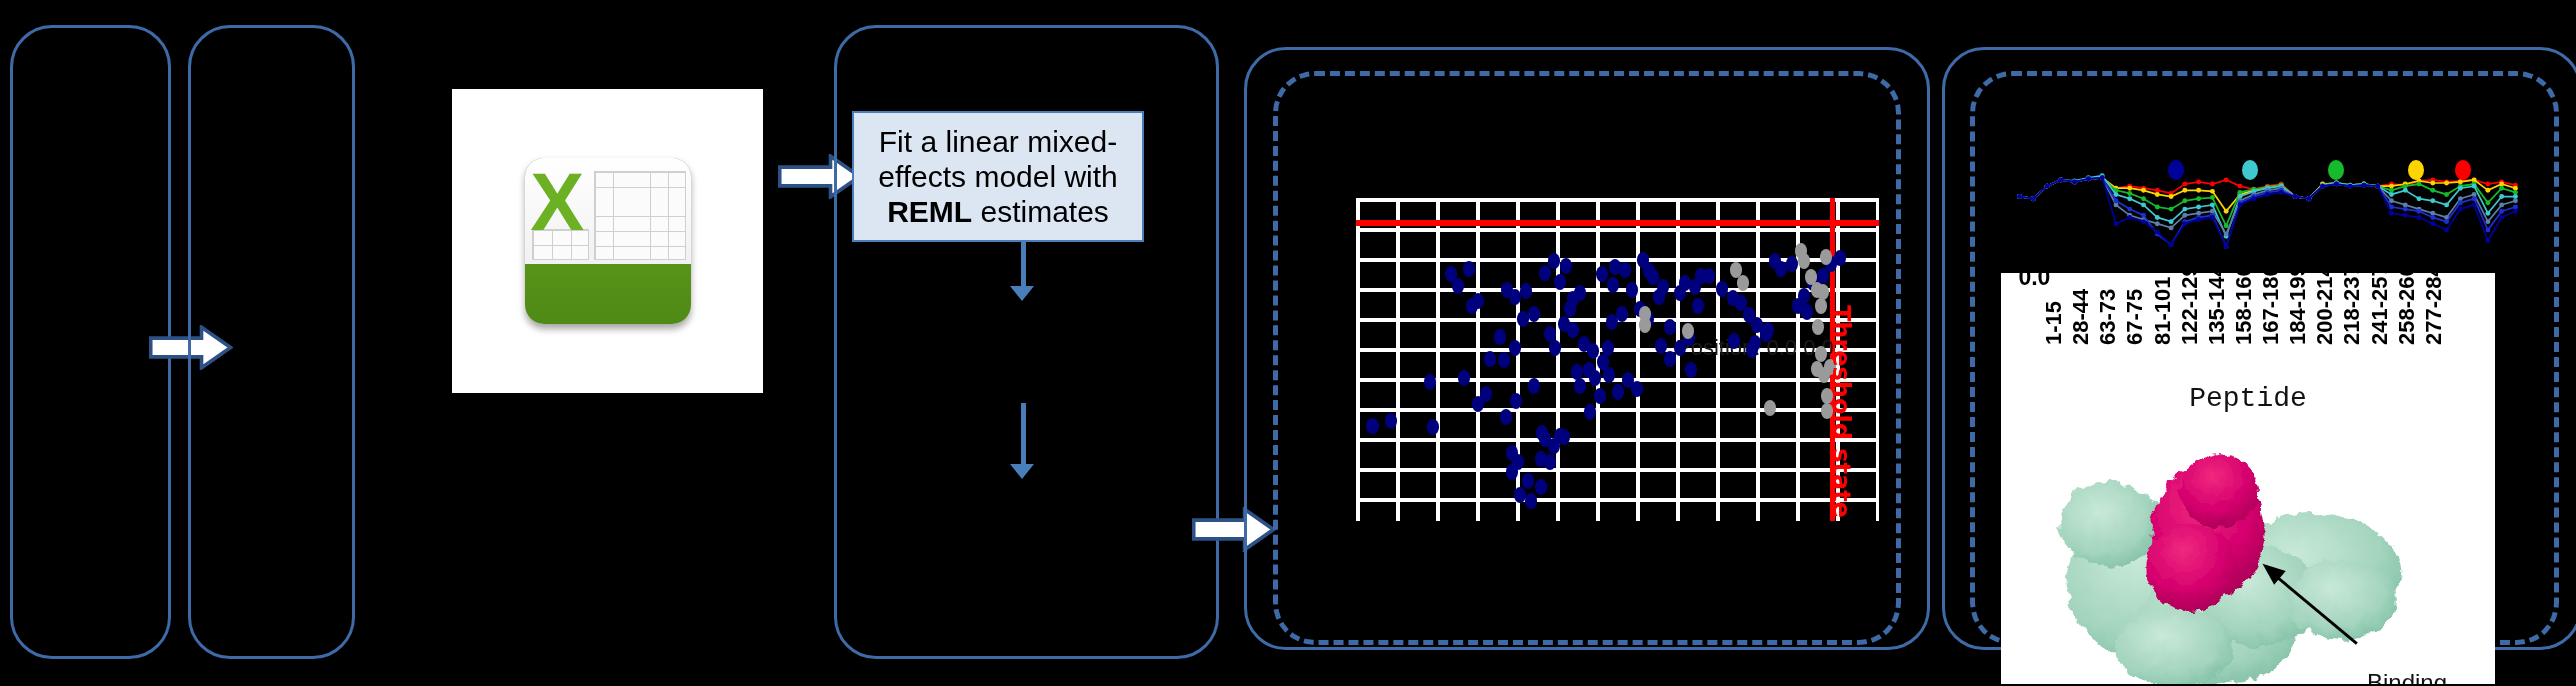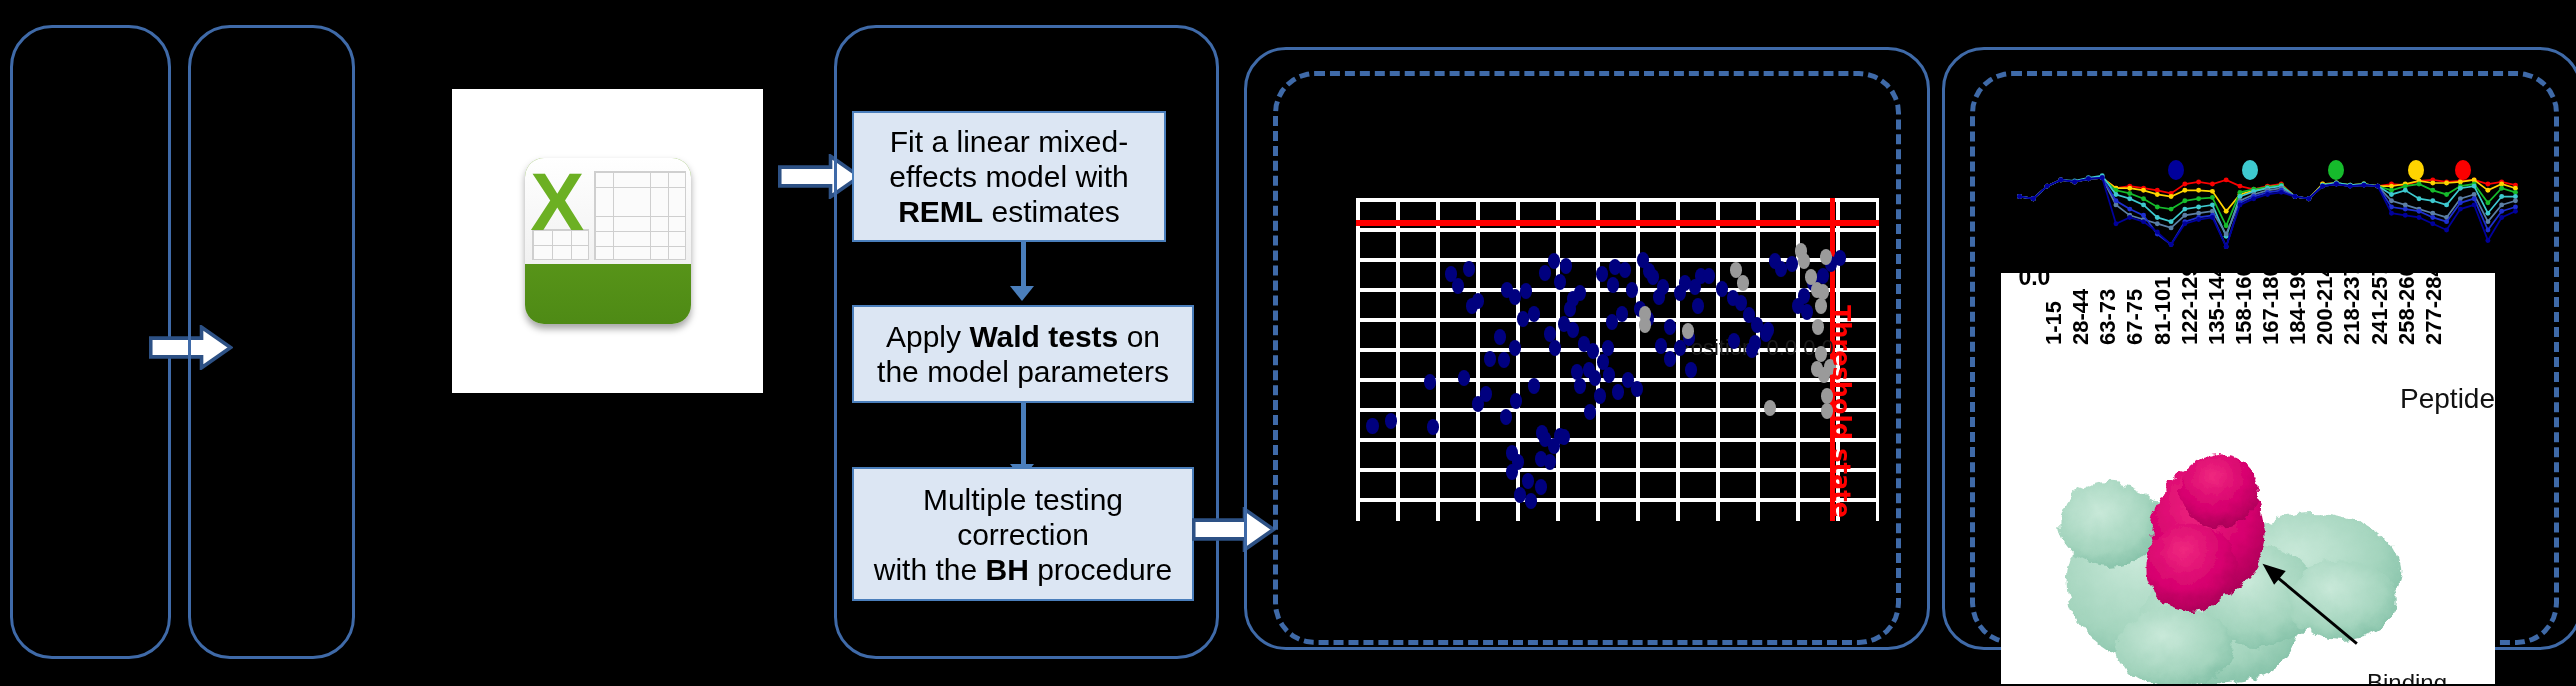--- a/index.html
+++ b/index.html
@@ -75,22 +75,22 @@
           transform:rotate(90deg);transform-origin:left top;}
   .ghost{position:absolute;color:#1b1b1b;font-size:22px;white-space:nowrap;
          font-family:"Liberation Sans",sans-serif;}
 
   
   .linechart{position:absolute;}
   .legdot{position:absolute;width:16px;height:20.4px;border-radius:50%;}
 
   
   .protein-card{position:absolute;background:#ffffff;overflow:hidden;}
-  .pep-title{position:absolute;left:0;right:0;text-align:right;color:#111;
-             font-size:28px;font-family:Liberation Sans, sans-serif;}
+  .pep-title{position:absolute;left:0;right:0;text-align:center;color:#111;
+             font-size:28px;font-family:Liberation Mono, monospace;}
   .bind-label{position:absolute;color:#111;font-size:24px;line-height:28px;
               font-family:"Liberation Sans",sans-serif;}
   .xticks{position:absolute;display:flex;}
   .xtick{color:#000;font-size:22px;font-weight:bold;white-space:nowrap;
          transform:rotate(-90deg);transform-origin:center center;
          font-family:"Liberation Sans",sans-serif;}
   .ylab{position:absolute;color:#000;font-size:23px;font-weight:bold;
         font-family:"Liberation Sans",sans-serif;}
 </style>
 </head>
@@ -118,43 +118,33 @@
   </div>
 
   <div class="blockarrow" style="left:778px;top:154px;width:84px;height:45px;">
     <svg width="84" height="45" viewBox="0 0 115 62">
       <polygon points="2,18 72,18 72,3 112,31 72,59 72,44 2,44" fill="#ffffff" stroke="#2d5185" stroke-width="5"></polygon>
     </svg>
   </div>
 
   <div class="panel" style="left:834px;top:25px;width:385px;height:634px;"></div>
 
-  <div class="pbox" style="left:852px;top:111px;width:314px;height:131px;">
+  <div class="pbox" style="left:852px;top:111px;width:292px;height:131px;">
     <span>
       Fit a linear mixed-effects model with <b>REML</b> estimates
     </span>
   </div>
 
   <div class="conn" style="left:1021px;top:242px;height:47px;"></div>
   <div class="conn-head" style="left:1010px;top:286px;"></div>
 
-  <div class="pbox" style="left:852px;top:305px;width:342px;height:98px;">
-    <span>
-      Apply <b>Wald tests</b> on the model parameters
-    </span>
-  </div>
 
   <div class="conn" style="left:1021px;top:403px;height:64px;"></div>
   <div class="conn-head" style="left:1010px;top:464px;"></div>
 
-  <div class="pbox" style="left:852px;top:467px;width:342px;height:134px;">
-    <span>
-      Multiple testing correction<br>with the <b>BH</b> procedure
-    </span>
-  </div>
 
   <div class="blockarrow" style="left:1192px;top:507px;width:84px;height:45px;">
     <svg width="84" height="45" viewBox="0 0 115 62">
       <polygon points="2,18 72,18 72,3 112,31 72,59 72,44 2,44" fill="#ffffff" stroke="#2d5185" stroke-width="5"></polygon>
     </svg>
   </div>
 
   <div class="panel" style="left:1244px;top:47px;width:686px;height:603px;"></div>
   <div class="panel-dash" style="left:1273px;top:71px;width:628px;height:574px;"></div>
 

